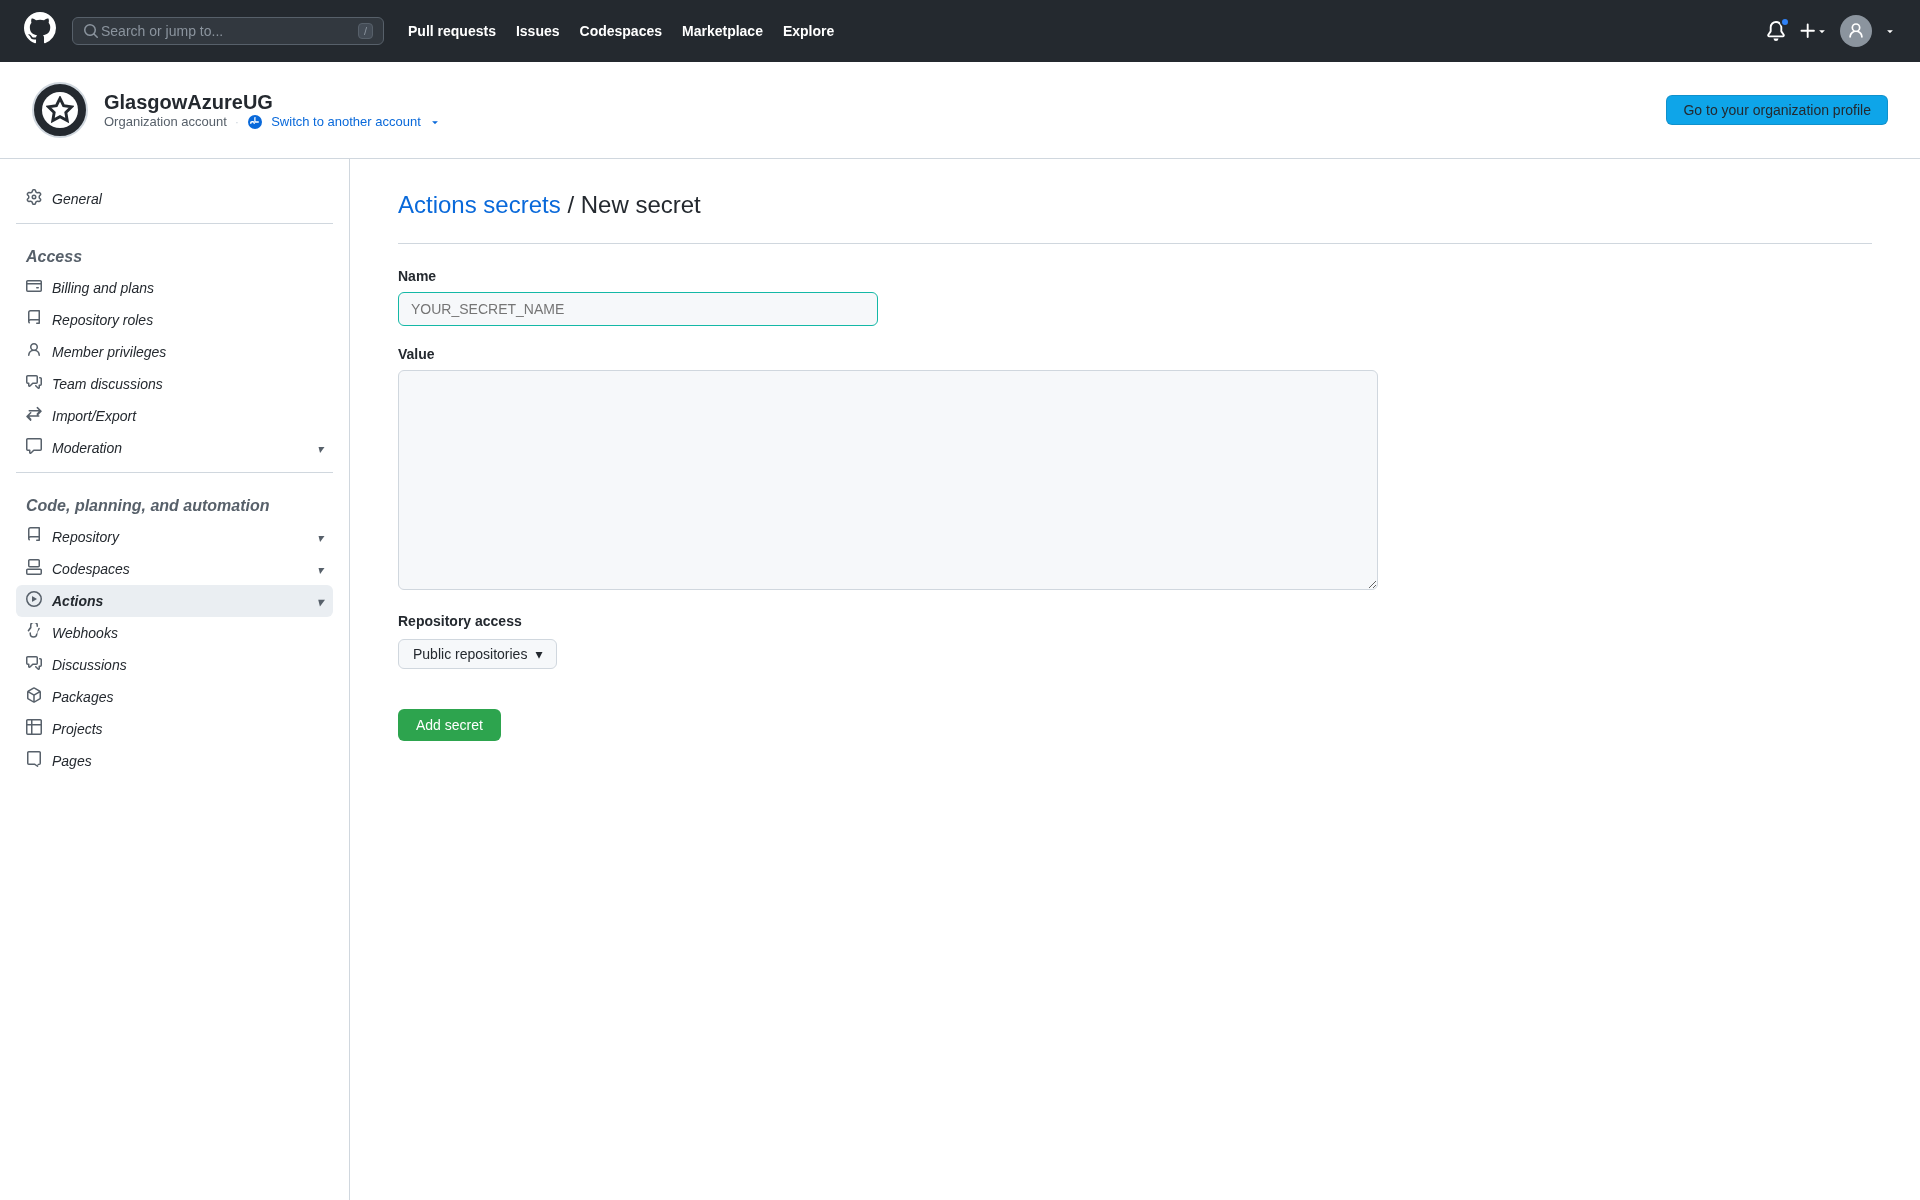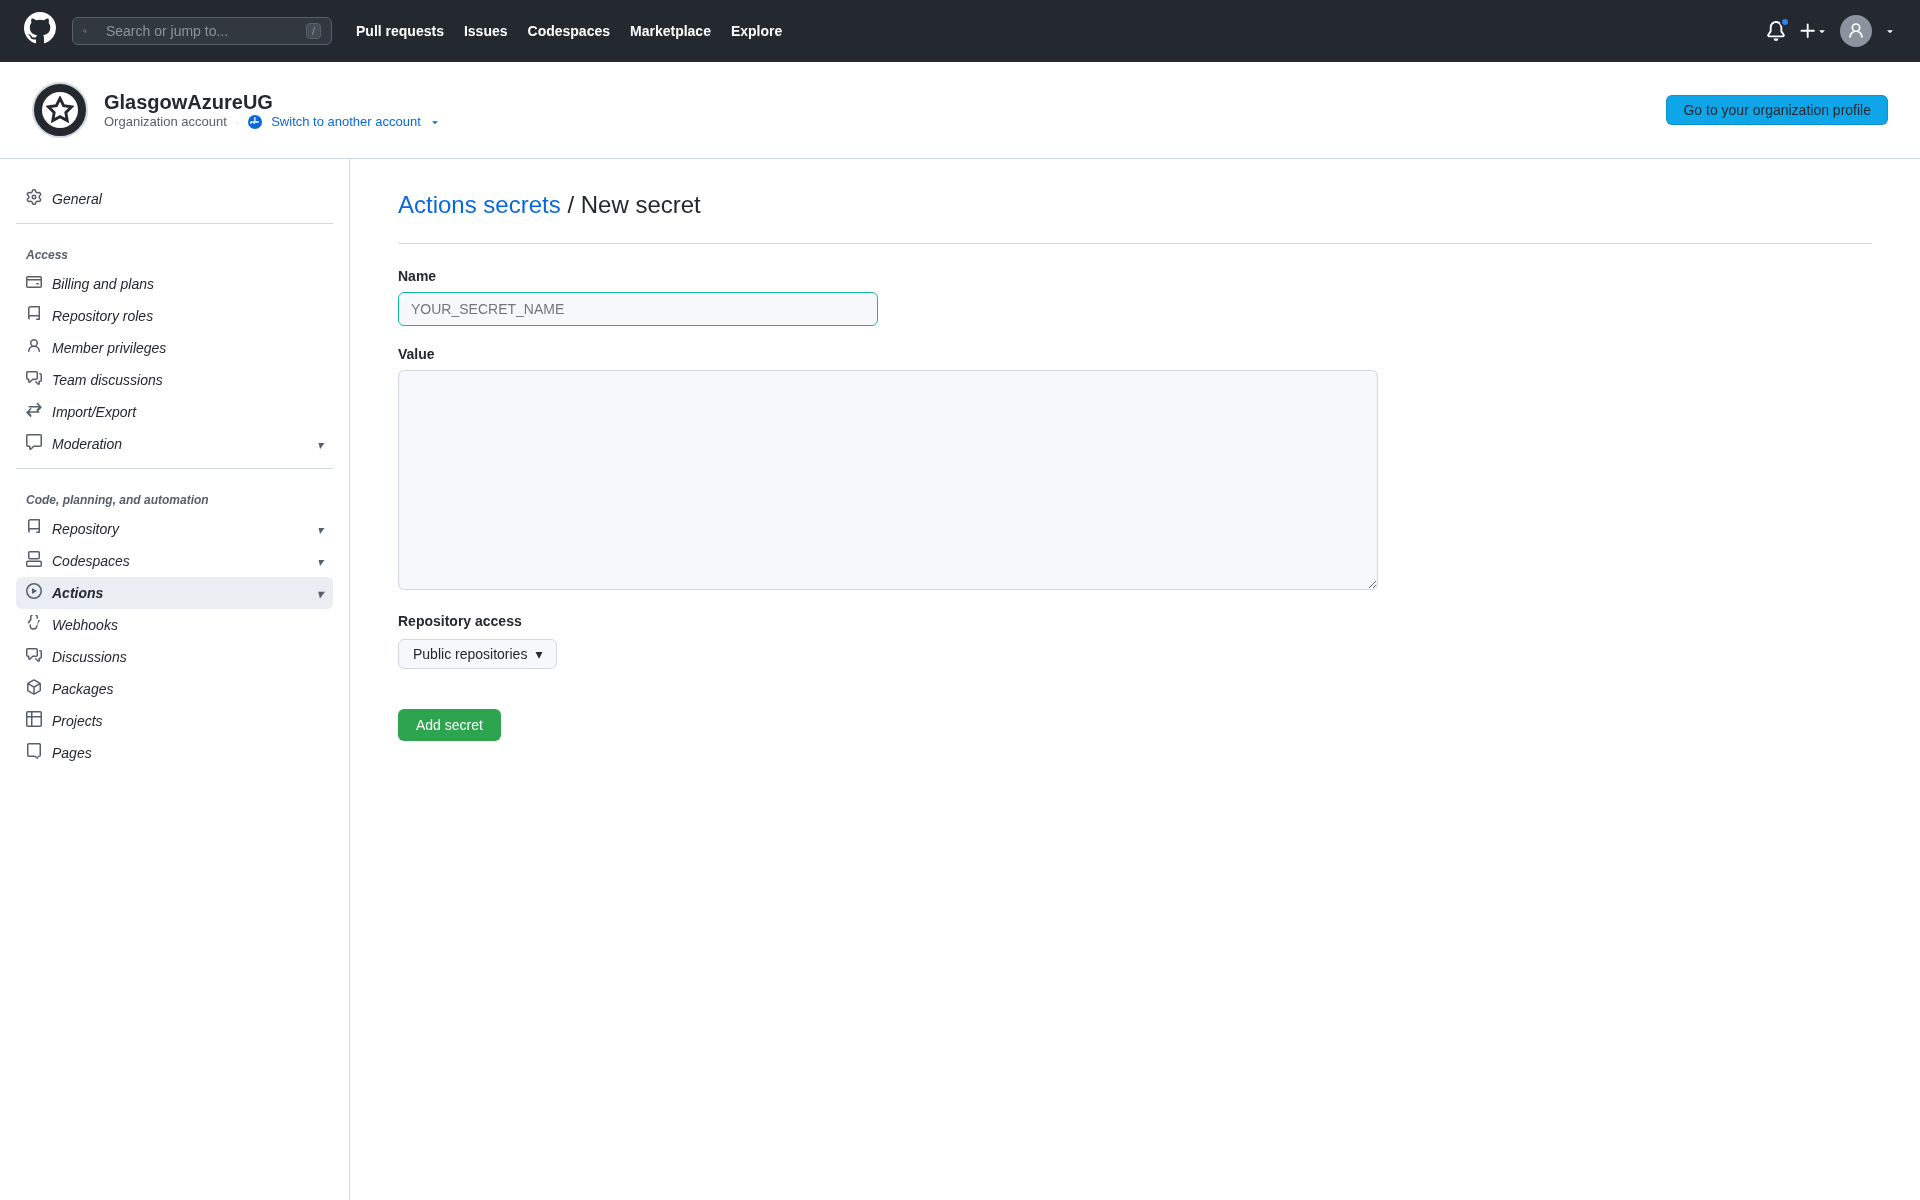--- a/index.html
+++ b/index.html
@@ -15,22 +15,22 @@
       gap: 16px;
     }
     .top-nav-logo { color: #fff; font-size: 28px; cursor: pointer; }
     .top-nav-search {
       display: flex;
       align-items: center;
       background: #32383f;
       border: 1px solid #57606a;
       border-radius: 6px;
       padding: 5px 10px;
-      gap: 19px;
-      width: 260px;
+      gap: 2px;
+      width: 312px;
     }
     .top-nav-search input {
       background: transparent;
       border: none;
       outline: none;
       color: #c9d1d9;
       font-size: 14px;
       flex: 1;
     }
     .top-nav-search input::placeholder { color: #8b949e; }
@@ -146,21 +146,21 @@
       padding: 6px 10px;
       border-radius: 6px;
       cursor: pointer;
       color: #24292f;
       text-decoration: none;
       font-size: 14px;
     }
     .sidebar-item.active { background: #eaeef2; font-weight: 600; }
     .sidebar-icon { font-size: 16px; color: #57606a; flex-shrink: 0; }
     .sidebar-section-label {
-      font-size: 12px;
+      font-size: 16px;
       font-weight: 600;
       color: #57606a;
       padding: 16px 10px 6px;
       text-transform: none;
     }
     .sidebar-divider { border: none; border-top: 1px solid #d0d7de; margin: 8px 0; }
     .sidebar-item-row {
       display: flex;
       align-items: flex-end;
       justify-content: space-between;

